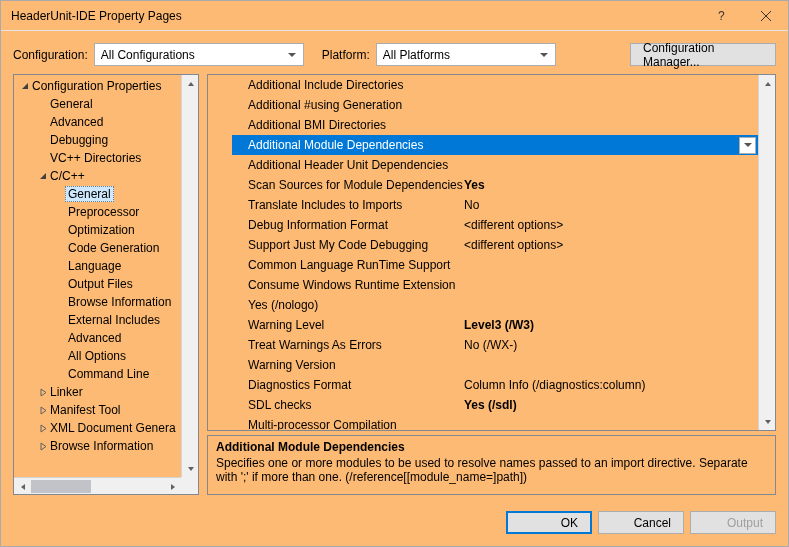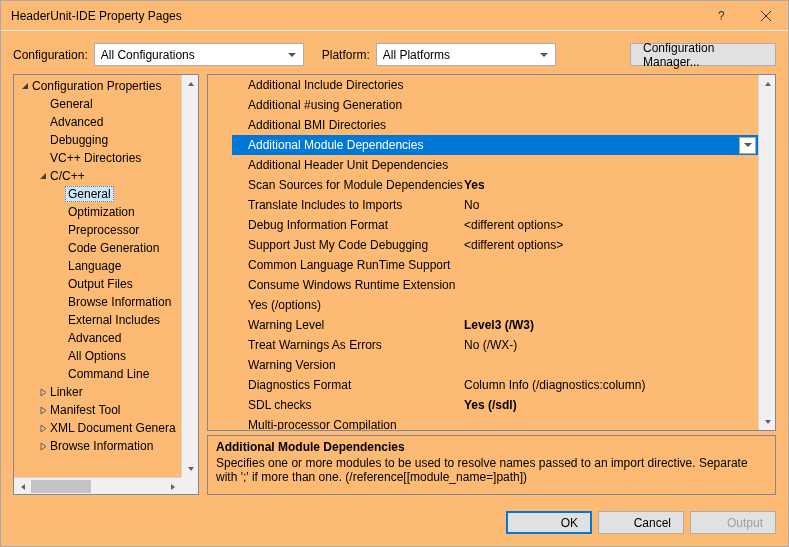--- a/index.html
+++ b/index.html
@@ -122,25 +122,25 @@
               </svg>
             </span>
             <span class="rowlabel">C/C++</span>
           </div>
           <div class="tree-row indent2 selected">
             <span class="arrow"></span>
             <span class="rowlabel">General</span>
           </div>
           <div class="tree-row indent2">
             <span class="arrow"></span>
+            <span class="rowlabel">Preprocessor</span>
+          </div>
+          <div class="tree-row indent2">
+            <span class="arrow"></span>
             <span class="rowlabel">Optimization</span>
-          </div>
-          <div class="tree-row indent2">
-            <span class="arrow"></span>
-            <span class="rowlabel">Preprocessor</span>
           </div>
           <div class="tree-row indent2">
             <span class="arrow"></span>
             <span class="rowlabel">Code Generation</span>
           </div>
           <div class="tree-row indent2">
             <span class="arrow"></span>
             <span class="rowlabel">Language</span>
           </div>
           <div class="tree-row indent2">
@@ -270,21 +270,21 @@
             </div>
             <div class="grow">
               <div class="key">Common Language RunTime Support</div>
               <div class="val"></div>
             </div>
             <div class="grow">
               <div class="key">Consume Windows Runtime Extension</div>
               <div class="val"></div>
             </div>
             <div class="grow">
-              <div class="val">Yes (/options)</div>
+              <div class="val">Yes (/nologo)</div>
             </div>
             <div class="grow">
               <div class="key">Warning Level</div>
               <div class="val bold">Level3 (/W3)</div>
             </div>
             <div class="grow">
               <div class="key">Treat Warnings As Errors</div>
               <div class="val">No (/WX-)</div>
             </div>
             <div class="grow">

